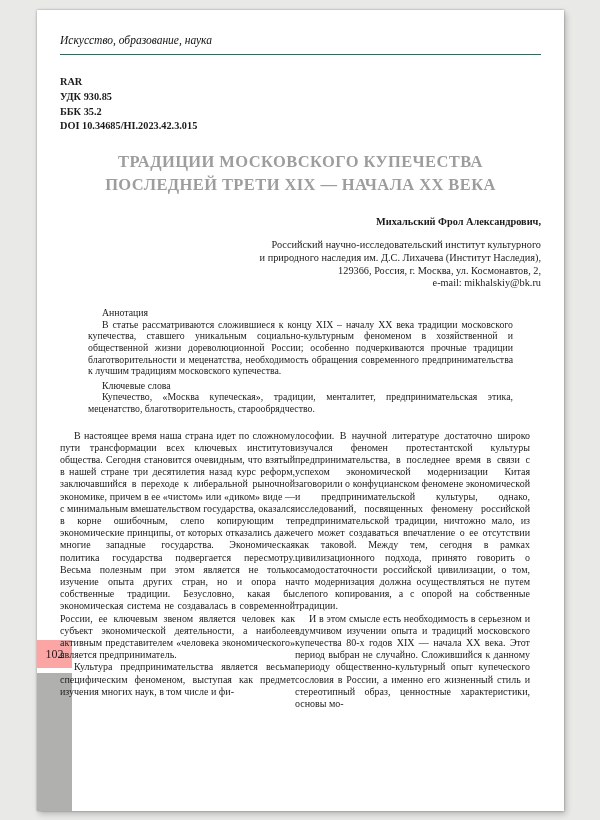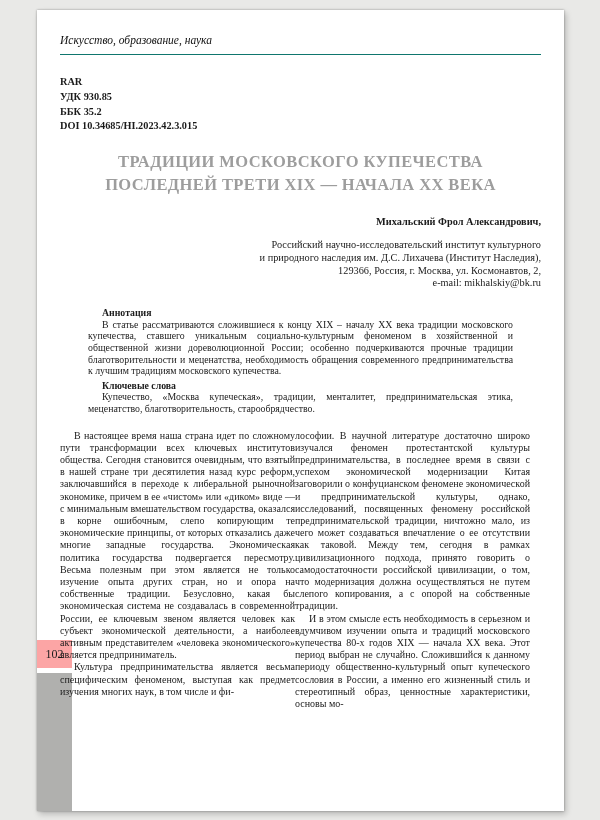--- a/index.html
+++ b/index.html
@@ -36,21 +36,21 @@
     font-size:16.5px; line-height:23px; color:#9d9d9d; letter-spacing:.4px;
   }
   .author { margin-top:20px; text-align:right; font-size:10.3px; line-height:12.8px; }
   .author .name { font-weight:bold; margin-bottom:10px; }
   .author .email-line { }
 
   .abstract-block {
     margin-top:17px; padding:0 28px; font-size:9.8px; line-height:11.6px;
     text-align:justify;
   }
-  .abstract-block .heading { font-weight:bold; text-indent:14px; }
+  .abstract-block .heading { font-weight:normal; text-indent:14px; }
   .abstract-block p { margin:0; text-indent:14px; }
   .abstract-block .kw-heading { margin-top:3px; }
 
   .columns {
     margin-top:15px; display:flex; 
     font-size:10px; line-height:12.2px; text-align:justify;
     -webkit-hyphens:auto; hyphens:auto;
   }
   .col { width:235px; }
   .columns p { margin:0; }

